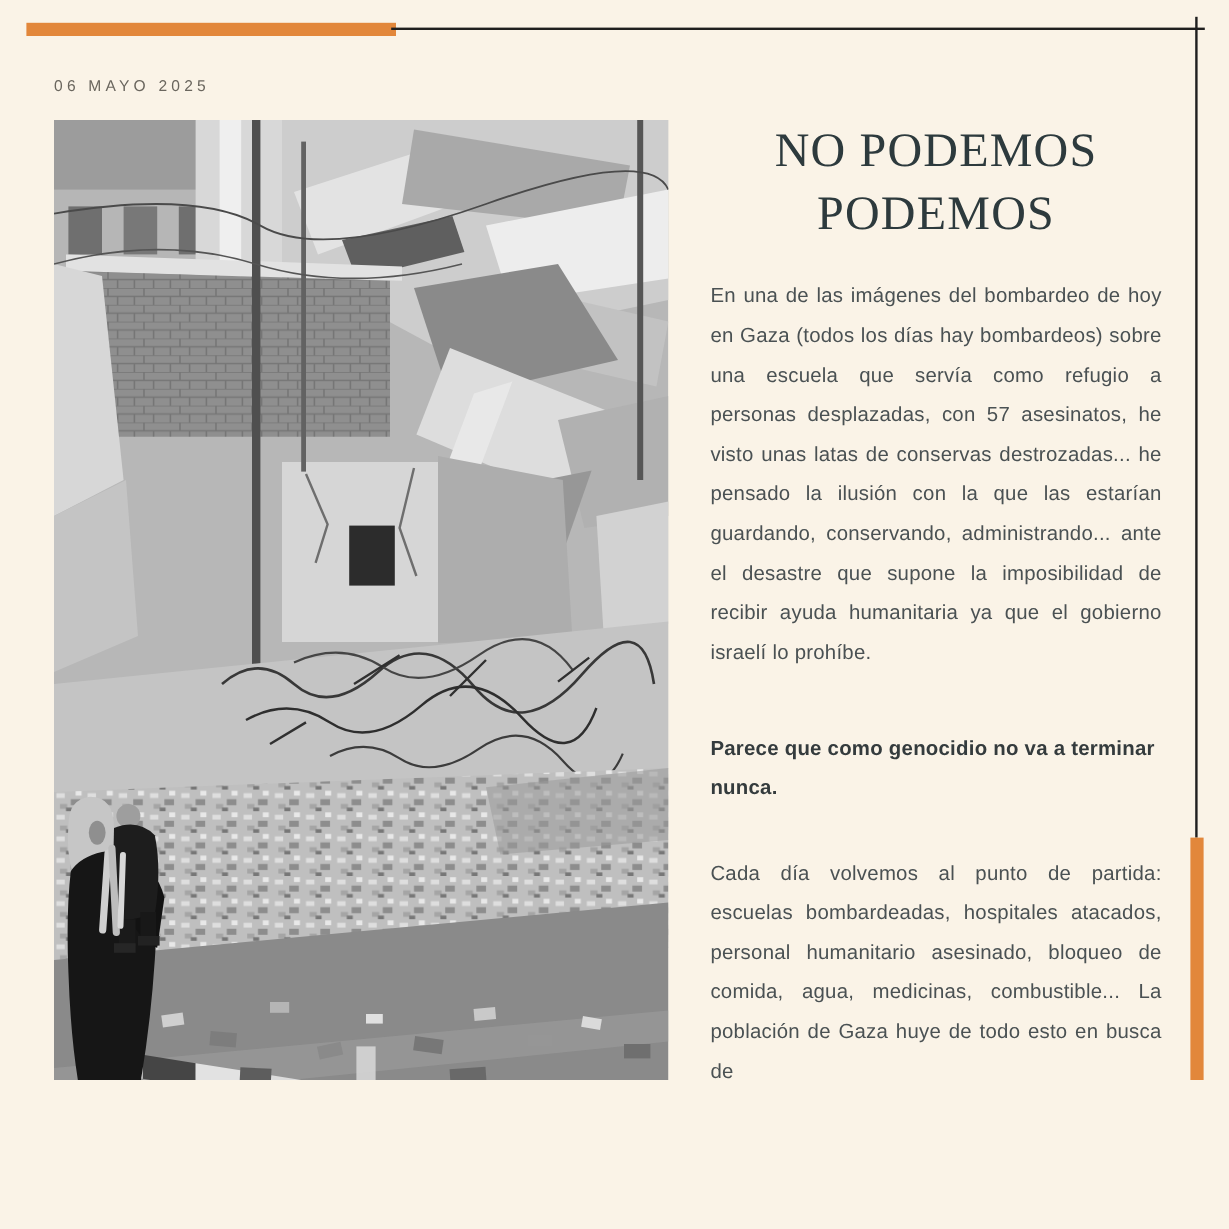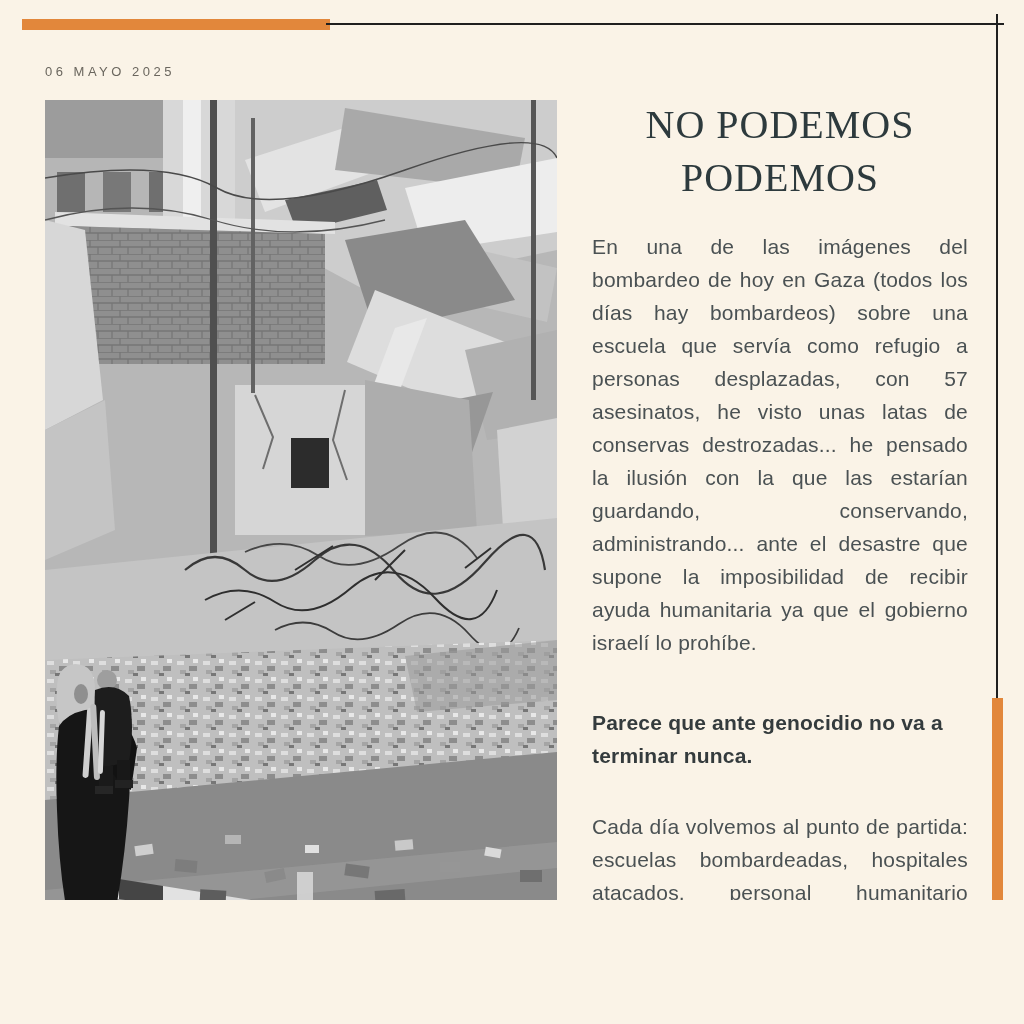--- a/index.html
+++ b/index.html
@@ -22,21 +22,21 @@
   }
   .photo{position:absolute; left:45px; top:100px; width:512px; height:886px; display:block;}
   .photo svg{display:block; width:100%; height:100%;}
   .column{position:absolute; left:592px; top:98px; width:376px;}
   .headline{
     font-family:"Liberation Serif", serif; font-weight:400;
     font-size:40px; line-height:53px; letter-spacing:1px;
     text-align:center; color:var(--title);
   }
   p.body{
-    font-size:21px; line-height:33px; text-align:justify;
+    font-size:17px; line-height:33px; text-align:justify;
     color:var(--text); letter-spacing:0.2px;
   }
   p.intro{margin-top:26px;}
   p.highlight{margin-top:47px; font-weight:bold; color:var(--highlight); text-align:left;}
   p.closing{margin-top:38px;}
 </style>
 </head>
 <body>
 
 <div class="page">
@@ -165,17 +165,17 @@
         <rect x="54" y="610" width="5" height="64" rx="2.5" fill="#d8d8d8" transform="rotate(2 56 640)"></rect>
 
         <ellipse cx="42" cy="812" rx="13" ry="6" fill="#e9e9e9"></ellipse>
       </g>
     </svg>
   </figure>
 
   <main class="column">
     <h1 class="headline">NO PODEMOS PODEMOS</h1>
     <p class="body intro">En una de las imágenes del bombardeo de hoy en Gaza (todos los días hay bombardeos) sobre una escuela que servía como refugio a personas desplazadas, con 57 asesinatos, he visto unas latas de conservas destrozadas... he pensado la ilusión con la que las estarían guardando, conservando, administrando... ante el desastre que supone la imposibilidad de recibir ayuda humanitaria ya que el gobierno israelí lo prohíbe.</p>
-    <p class="body highlight">Parece que ante genocidio no va a terminar nunca.</p>
+    <p class="body highlight">Parece que como genocidio no va a terminar nunca.</p>
     <p class="body closing">Cada día volvemos al punto de partida: escuelas bombardeadas, hospitales atacados, personal humanitario asesinado, bloqueo de comida, agua, medicinas, combustible... La población de Gaza huye de todo esto en busca de</p>
   </main>
 
 </div>
 
 </body></html>

